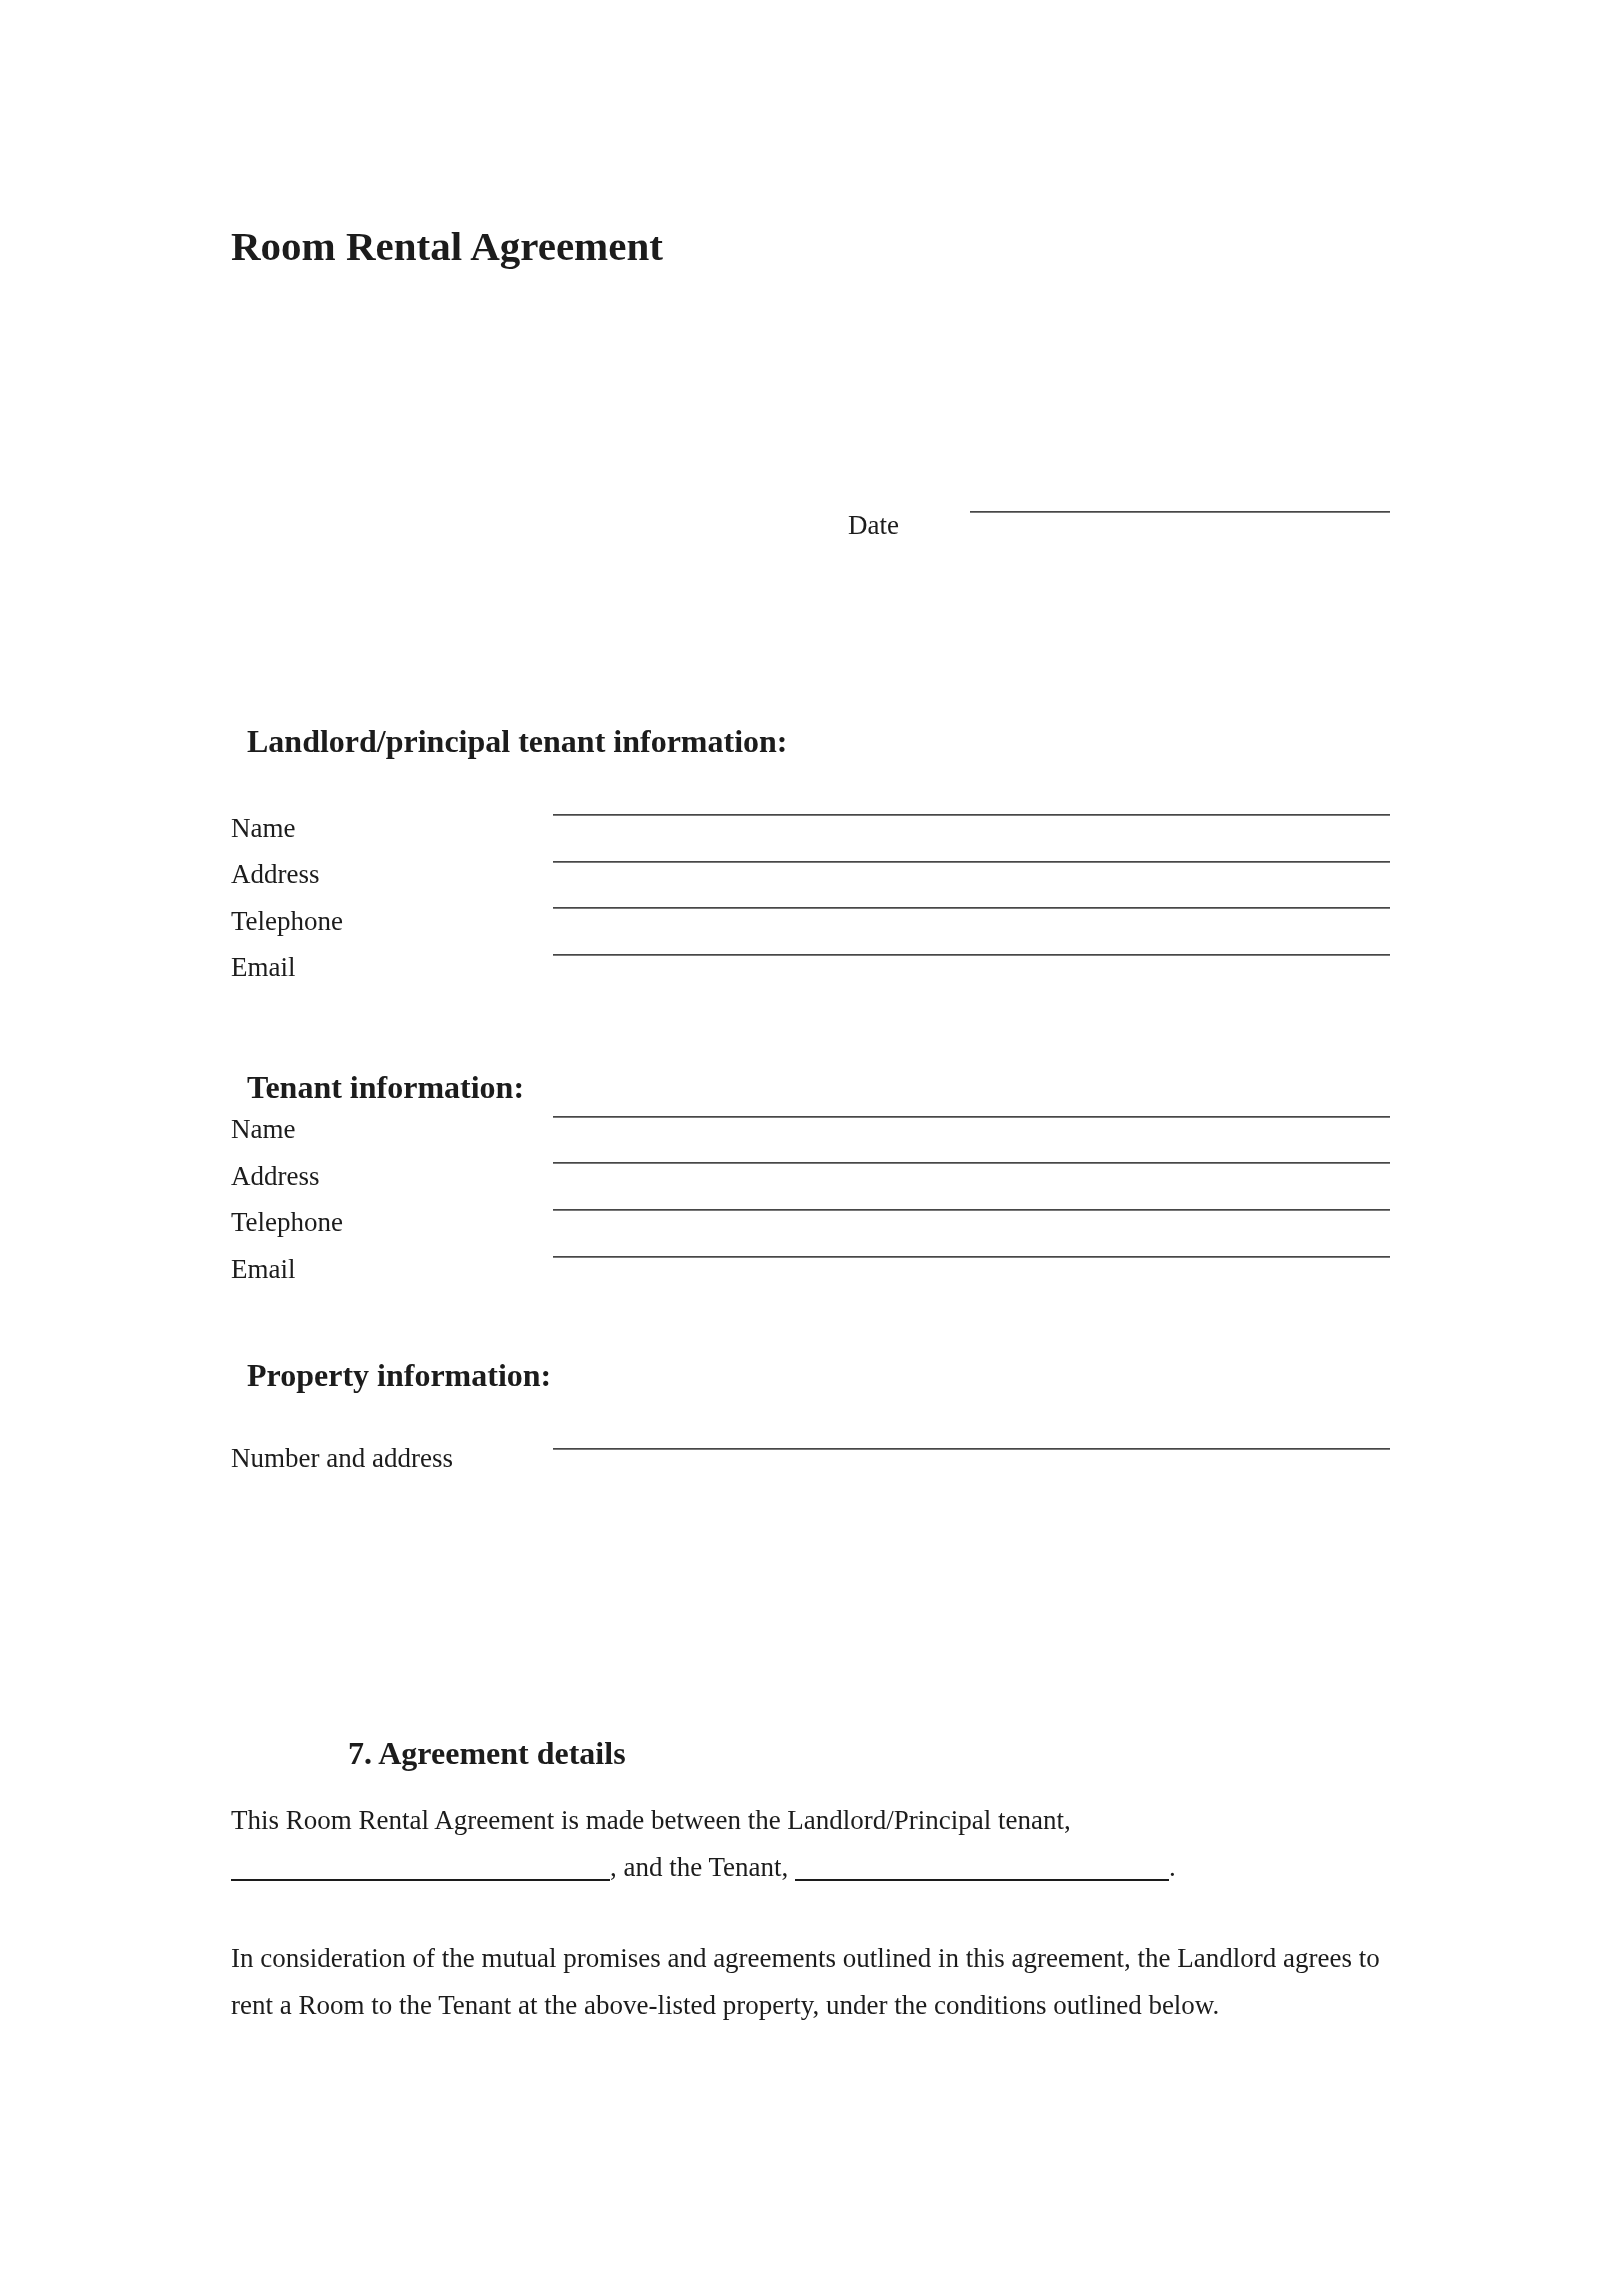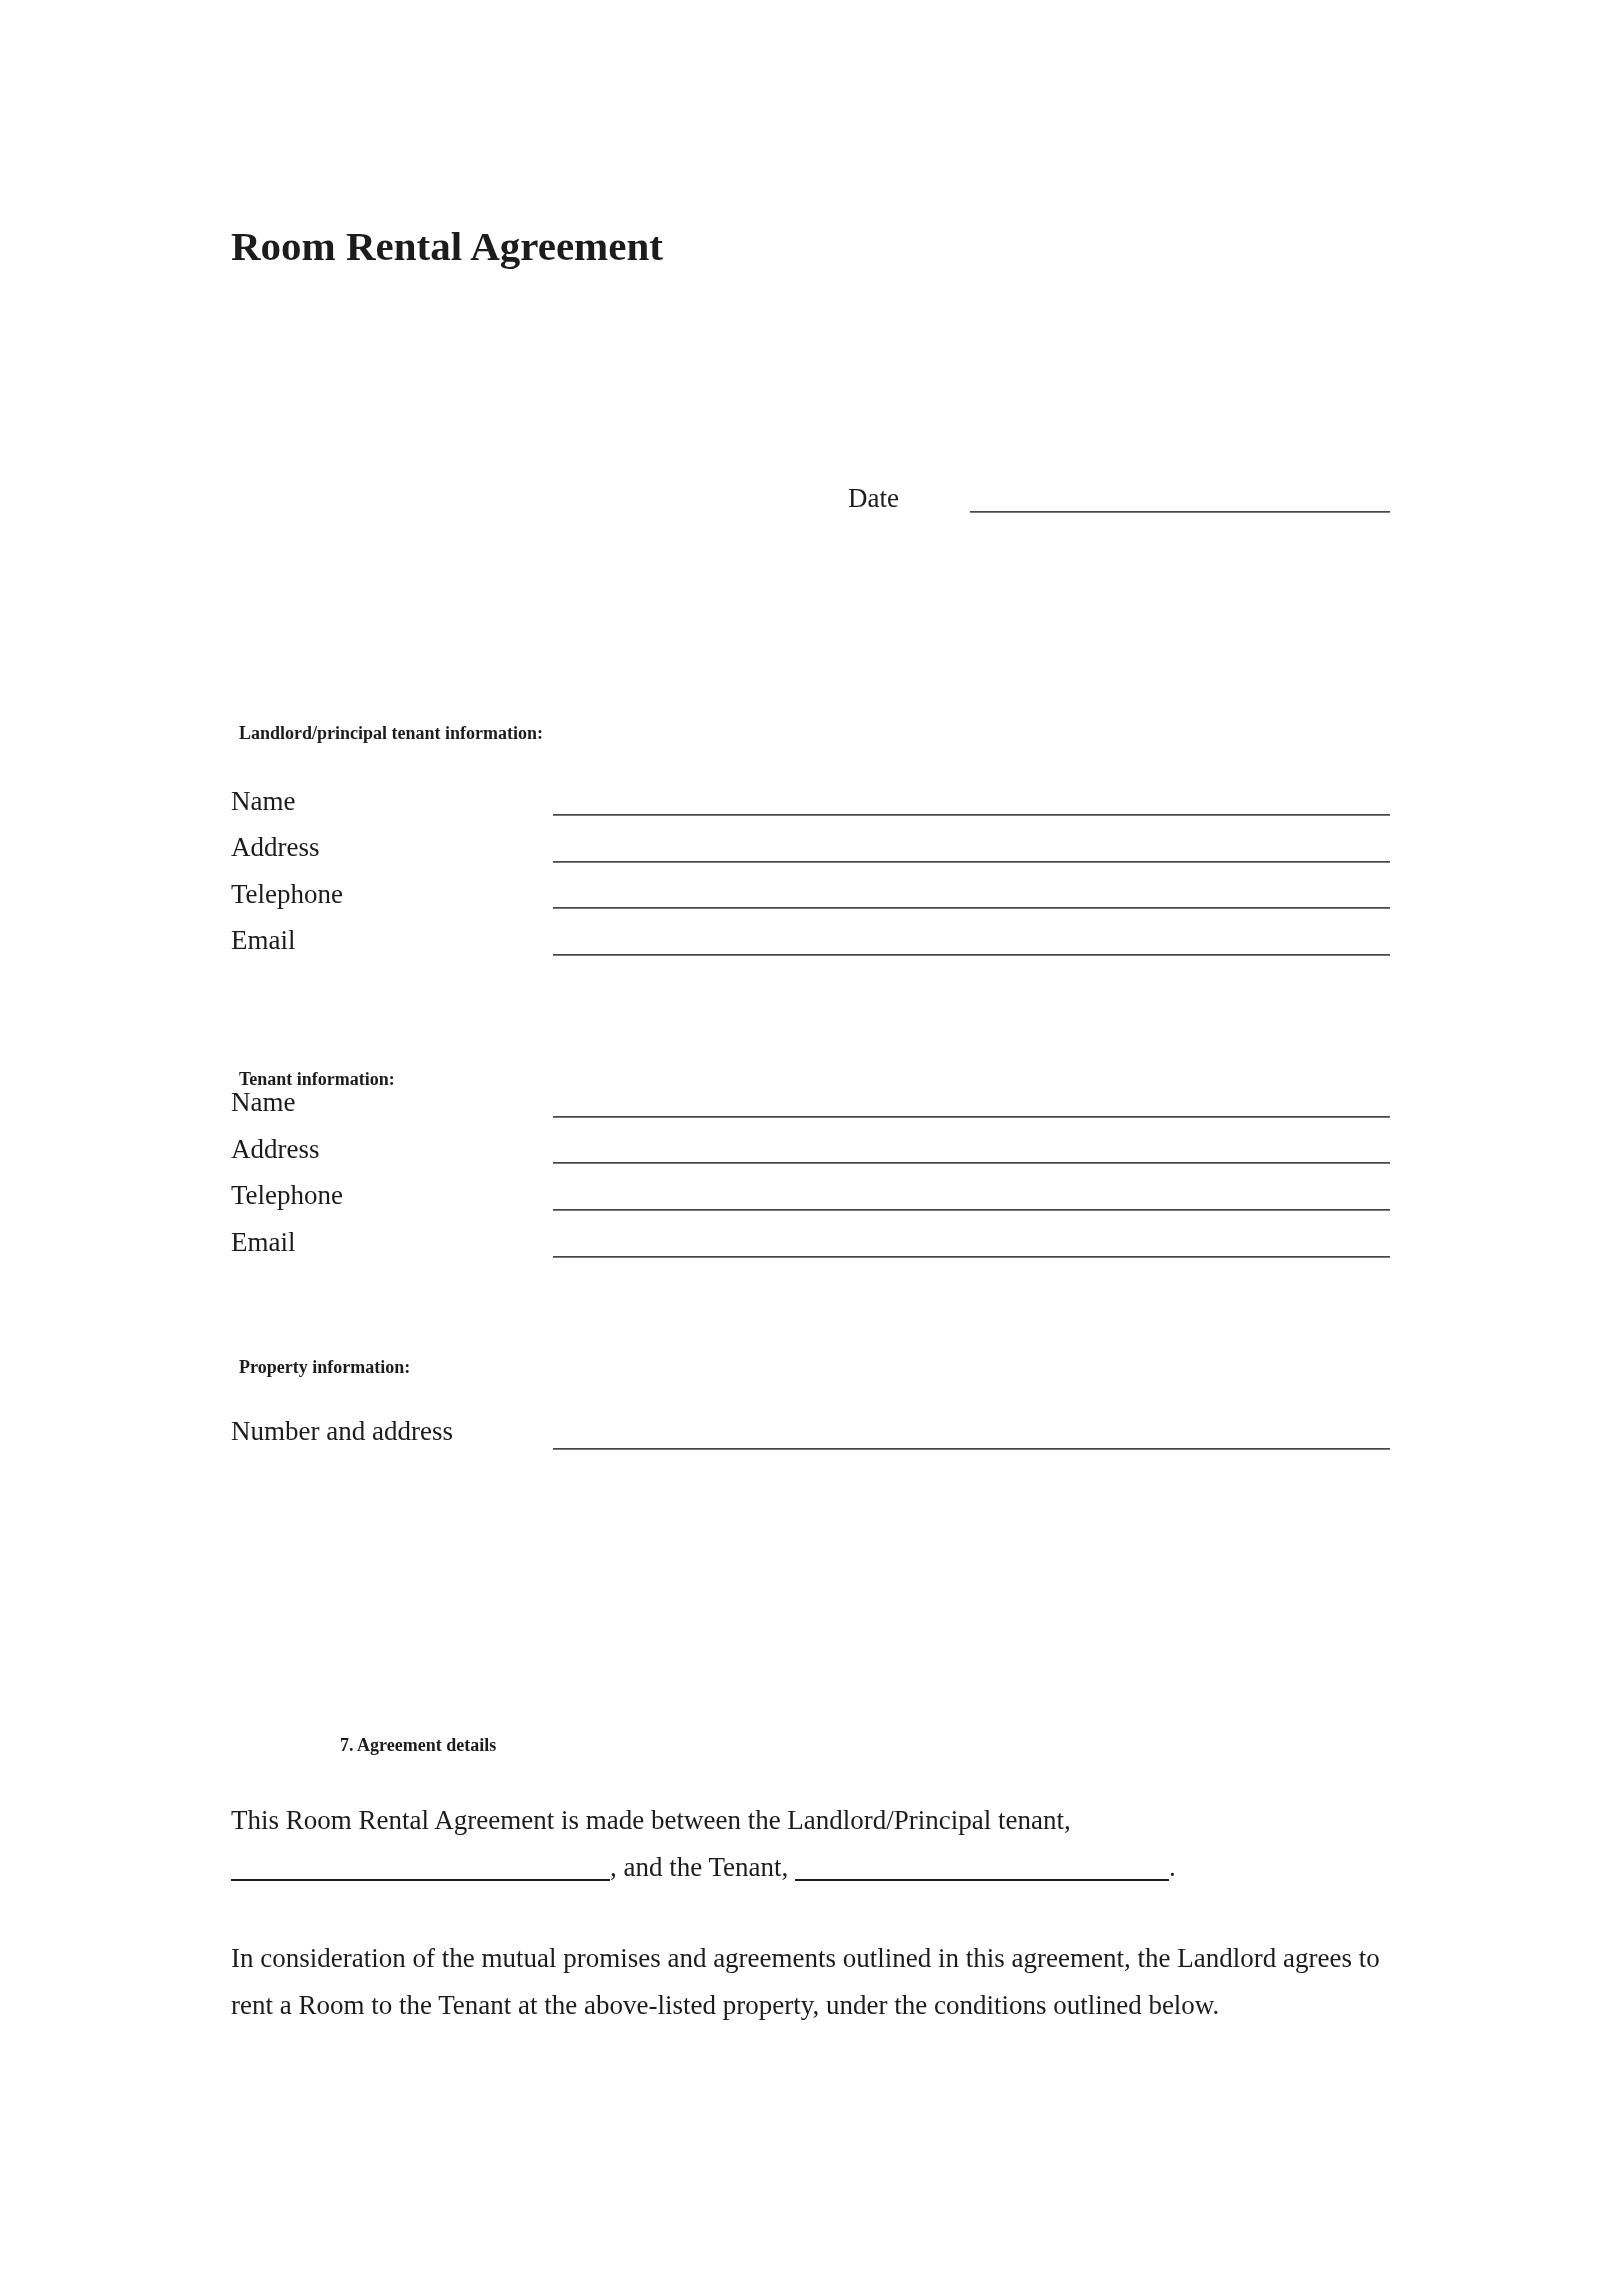--- a/index.html
+++ b/index.html
@@ -18,31 +18,32 @@
   }
   .abs { position: absolute; }
   .doc-title {
     font-size: 41px;
     font-weight: 700;
     line-height: 1.2;
     margin: 0;
     white-space: nowrap;
   }
   .section-heading {
-    font-size: 18px;
+    font-size: 32px;
     font-weight: 700;
     line-height: 32px;
-    margin: 8px;
+    margin: 16px;
     white-space: nowrap;
     font-family: Liberation Serif, serif;
   }
   .field-label, .date-label {
     font-size: 27px;
     line-height: 32px;
     white-space: nowrap;
+    margin-top: 27px;
   }
   .rule {
     position: absolute;
     height: 1.8px;
     background: linear-gradient(180deg, #474747 0%, #474747 45%, #a2a2a2 100%);
   }
   .para {
     font-size: 27px;
     line-height: 47px;
     margin: 0;

